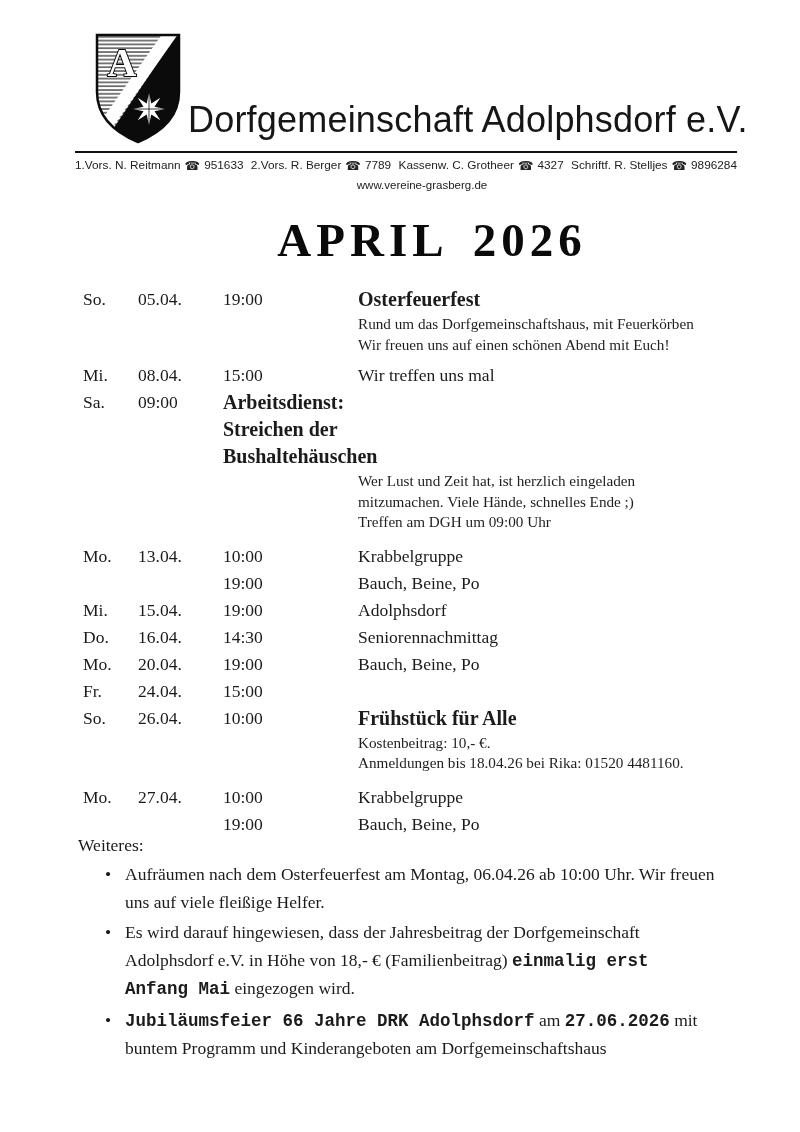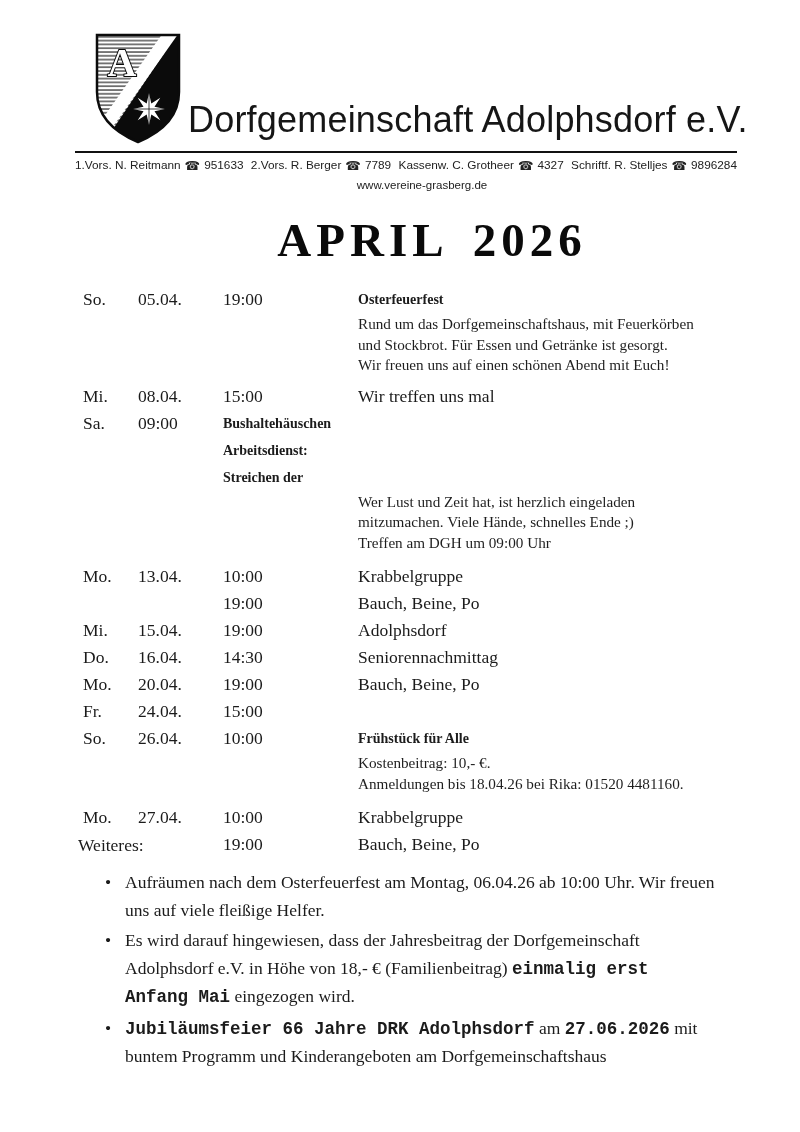--- a/index.html
+++ b/index.html
@@ -38,27 +38,27 @@
   .month-title {
     position: absolute; left: 62px; top: 213px; width: 740px;
     text-align: center; font-weight: bold; font-size: 47px;
     letter-spacing: 5px; word-spacing: 10px; color: #0a0a0a;
   }
 
   
   .schedule { position: absolute; left: 83px; top: 286px; width: 648px; font-size: 17.5px; }
   .row { display: grid; grid-template-columns: 55px 85px 135px 1fr; line-height: 27px; font-family: Liberation Serif, serif; }
   .row .cell { display: block; }
-  .title-bold { font-weight: bold; font-size: 14px; }
+  .title-bold { font-weight: bold; font-size: 20px; }
   .desc { margin: 1px 0 7px 275px; font-size: 15.2px; line-height: 20.5px; color: #1e1e1e; }
   .gap-before { margin-top: 10px; }
 
   
   .weiteres { position: absolute; left: 78px; top: 832px; width: 648px; font-size: 17.5px; }
-  .weiteres-heading { line-height: 27px; margin-bottom: 10px; }
+  .weiteres-heading { line-height: 27px; margin-bottom: 2px; }
   .bullet-list { list-style: none; margin: 0; padding: 0 0 0 27px; }
   .bullet-item { position: relative; padding-left: 20px; width: 592px; line-height: 27.5px; margin-bottom: 3px; }
   .bullet-marker { position: absolute; left: 0; top: 0; }
   .seg-bold { font-weight: bold; font-family: Liberation Mono, monospace; }
 </style>
 </head>
 <body>
 
 <div class="page">
 
@@ -122,37 +122,36 @@
   <div class="schedule">
 
     <div class="row">
       <span class="cell">So.</span>
       <span class="cell">05.04.</span>
       <span class="cell">19:00</span>
       <span class="cell title-bold">Osterfeuerfest</span>
     </div>
     <div class="desc">
       <div>Rund um das Dorfgemeinschaftshaus, mit Feuerkörben</div>
-      <div>und Stockbrot. Für Essen und Getränke ist gesorgt.</div>
       <div>Wir freuen uns auf einen schönen Abend mit Euch!</div>
     </div>
 
     <div class="row">
       <span class="cell">Mi.</span>
       <span class="cell">08.04.</span>
       <span class="cell">15:00</span>
       <span class="cell">Wir treffen uns mal</span>
     </div>
 
     <div class="row">
       <span class="cell">Sa.</span>
       <span class="cell">09:00</span>
       <span class="cell title-bold">
+        <div>Arbeitsdienst: Streichen der</div>
         <div>Bushaltehäuschen</div>
-        <div>Arbeitsdienst: Streichen der</div>
       </span>
     </div>
     <div class="desc">
       <div>Wer Lust und Zeit hat, ist herzlich eingeladen</div>
       <div>mitzumachen. Viele Hände, schnelles Ende ;)</div>
       <div>Treffen am DGH um 09:00 Uhr</div>
     </div>
 
     <div class="row gap-before">
       <span class="cell">Mo.</span>

